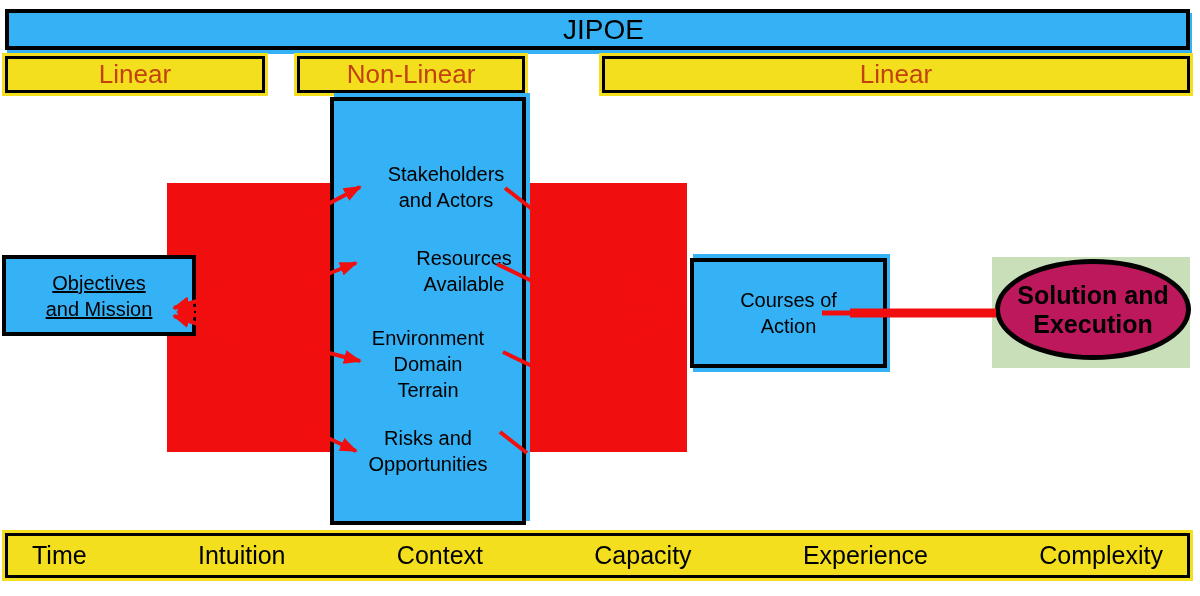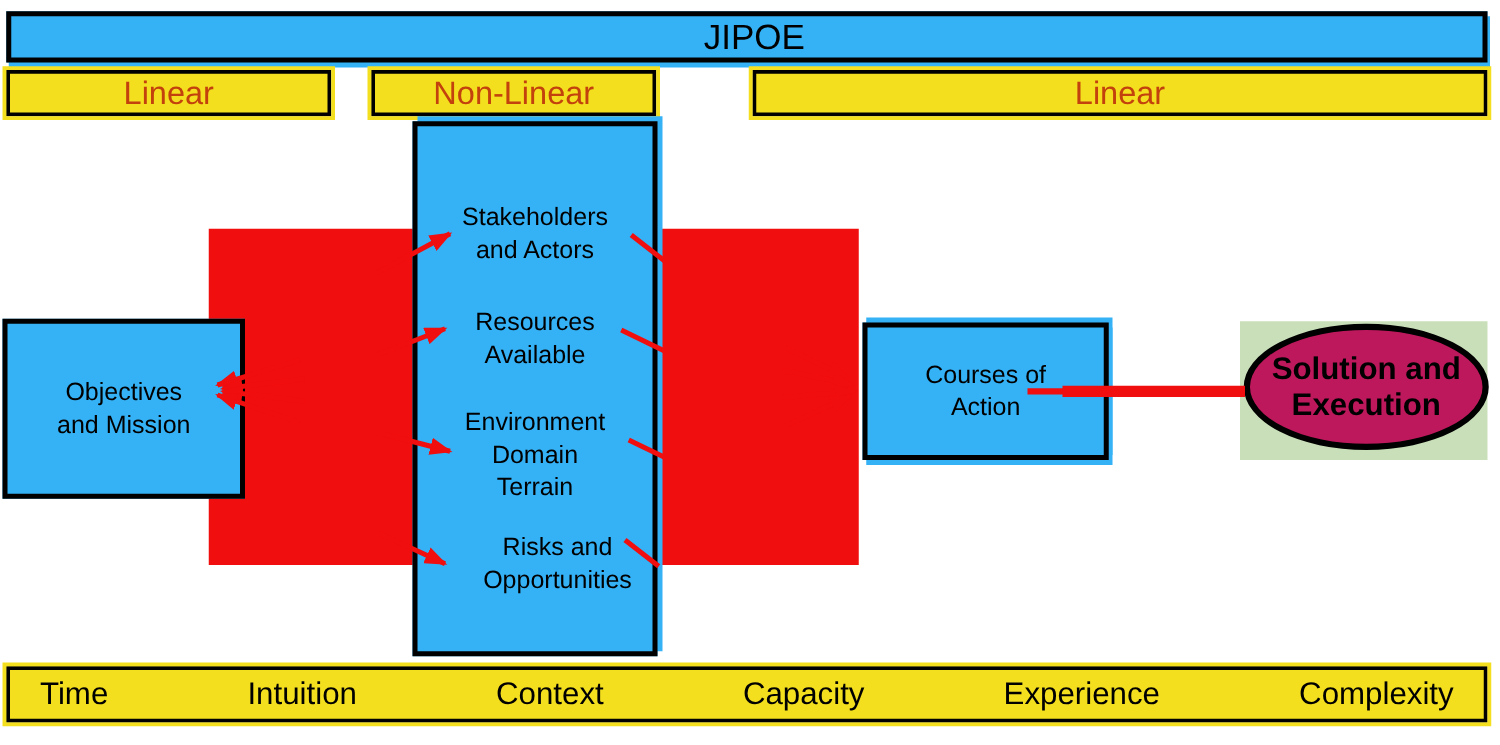--- a/index.html
+++ b/index.html
@@ -30,25 +30,25 @@
   
   .bluebox{background:#35b1f5;border:4px solid #000;color:#000;z-index:3;}
   .center-box{
     left:330px;top:97px;width:196px;height:428px;
     box-shadow:4px -4px 0 0 #35b1f5;
   }
   .factor{
     position:absolute;left:0;width:100%;text-align:center;
     font-size:20px;line-height:26px;white-space:pre-line;
   }
-  .factor-0{top:60px;} .factor-1{top:144px;} .factor-2{top:224px;} .factor-3{top:324px;padding-left:18px;}
+  .factor-0{top:60px;margin-left:18px;} .factor-1{top:144px;margin-left:36px;} .factor-2{top:224px;} .factor-3{top:324px;}
   .objectives-box{
-    left:2px;top:255px;width:194px;height:144px;
+    left:2px;top:255px;width:194px;height:81px;
     display:flex;align-items:center;justify-content:center;
-    font-size:20px;line-height:26px;text-align:center;white-space:pre-line;
+    font-size:20px;line-height:26px;text-align:center;white-space:pre-line;text-decoration:underline;
   }
   .courses-box{
     left:690px;top:258px;width:197px;height:110px;
     box-shadow:3px -4px 0 0 #35b1f5,3px 4px 0 0 #35b1f5;
     display:flex;align-items:center;justify-content:center;
     font-size:20px;line-height:26px;text-align:center;white-space:pre-line;
   }
   
   .solution-bg{left:992px;top:257px;width:198px;height:111px;background:#c9dfb9;z-index:2;}
   .solution-ellipse{

